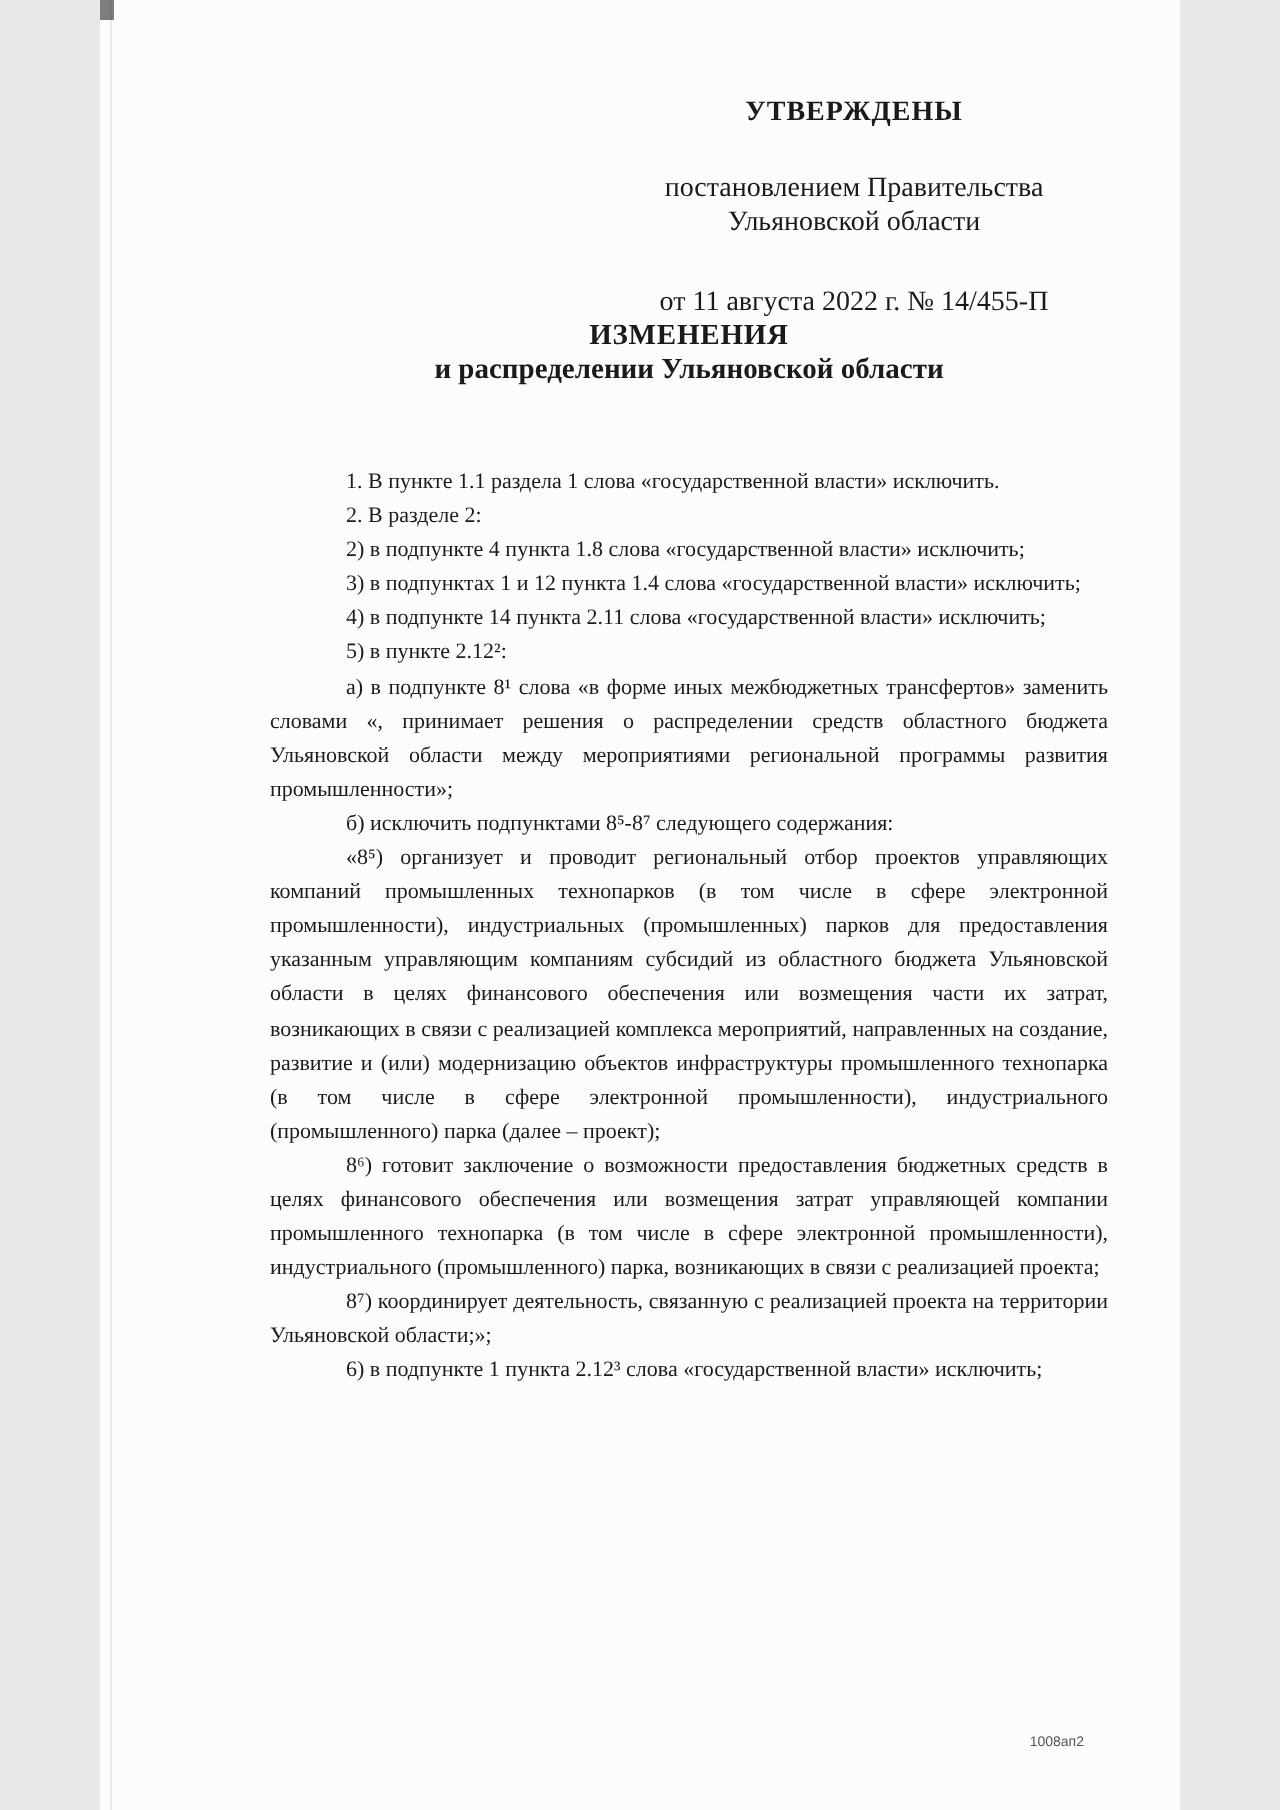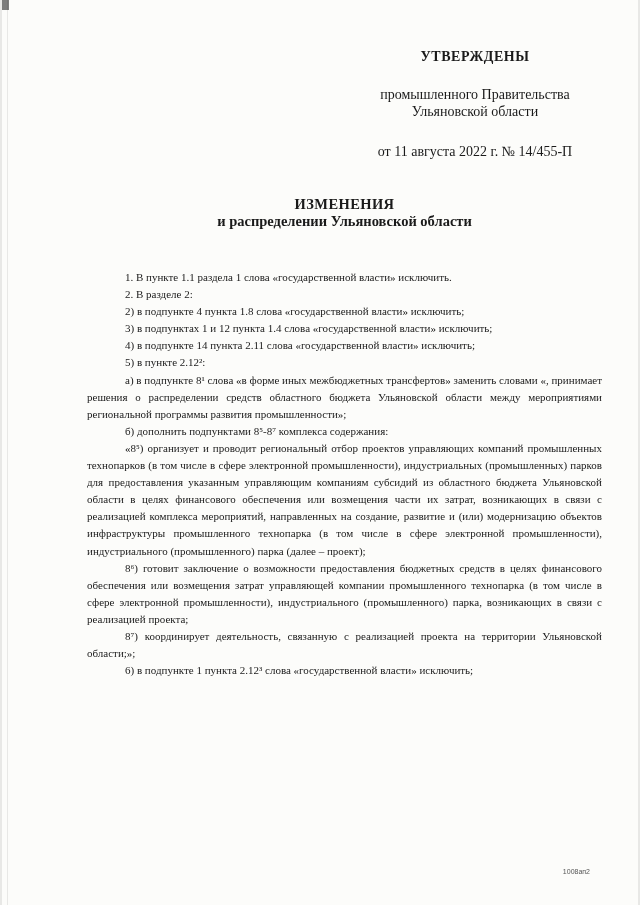--- a/index.html
+++ b/index.html
@@ -3,21 +3,21 @@
 <meta charset="utf-8">
 <style>
   html, body {
     margin: 0;
     padding: 0;
     background: #e8e8e6;
     font-family: "Liberation Serif", "DejaVu Serif", serif;
   }
   .page {
     position: relative;
-    width: 636px;
+    width: 540px;
     height: 905px;
     margin: 0 auto;
     background: #fcfcfa;
     color: #1a1a1a;
     overflow: hidden;
     box-sizing: border-box;
     padding: 48px 36px 20px 85px;
   }
   
   .edge-line {
@@ -47,21 +47,20 @@
     margin-bottom: 21px;
   }
   .res-line { white-space: nowrap; }
   .date-line {
     font-weight: normal;
     margin-top: 23px;
     white-space: nowrap;
   }
 
   .doc-title {
-    margin-top: 36px;
     text-align: center;
     font-size: 14.5px;
     line-height: 17px;
     font-weight: bold;
   }
   .doc-title .t1 { letter-spacing: 0.4px; }
 
   .doc-body {
     margin-top: 39px;
     font-size: 11px;
@@ -84,39 +83,39 @@
 </style>
 </head>
 <body>
 
 <div class="page">
   <div class="edge-line"></div>
   <div class="corner-speck"></div>
 
   <div class="approval-header">
     <div class="approved-label">УТВЕРЖДЕНЫ</div>
-    <div class="res-line">промышленного Правительства</div>
+    <div class="res-line">постановлением Правительства</div>
     <div class="res-line">Ульяновской области</div>
     <div class="date-line">от 11 августа 2022 г. № 14/455-П</div>
   </div>
 
   <div class="doc-title">
     <div class="t1">ИЗМЕНЕНИЯ</div>
     <div>и распределении Ульяновской области</div>
   </div>
 
   <div class="doc-body">
     <p>1. В пункте 1.1 раздела 1 слова «государственной власти» исключить.</p>
     <p>2. В разделе 2:</p>
     <p>2) в подпункте 4 пункта 1.8 слова «государственной власти» исключить;</p>
     <p>3) в подпунктах 1 и 12 пункта 1.4 слова «государственной власти» исключить;</p>
     <p>4) в подпункте 14 пункта 2.11 слова «государственной власти» исключить;</p>
     <p>5) в пункте 2.12²:</p>
     <p>а) в подпункте 8¹ слова «в форме иных межбюджетных трансфертов» заменить словами «, принимает решения о распределении средств областного бюджета Ульяновской области между мероприятиями региональной программы развития промышленности»;</p>
-    <p>б) дополнить подпунктами 8⁵-8⁷ комплекса содержания:</p>
+    <p>б) исключить подпунктами 8⁵-8⁷ следующего содержания:</p>
     <p>«8⁵) организует и проводит региональный отбор проектов управляющих компаний промышленных технопарков (в том числе в сфере электронной промышленности), индустриальных (промышленных) парков для предоставления указанным управляющим компаниям субсидий из областного бюджета Ульяновской области в целях финансового обеспечения или возмещения части их затрат, возникающих в связи с реализацией комплекса мероприятий, направленных на создание, развитие и (или) модернизацию объектов инфраструктуры промышленного технопарка (в том числе в сфере электронной промышленности), индустриального (промышленного) парка (далее – проект);</p>
     <p>8⁶) готовит заключение о возможности предоставления бюджетных средств в целях финансового обеспечения или возмещения затрат управляющей компании промышленного технопарка (в том числе в сфере электронной промышленности), индустриального (промышленного) парка, возникающих в связи с реализацией проекта;</p>
     <p>8⁷) координирует деятельность, связанную с реализацией проекта на территории Ульяновской области;»;</p>
     <p>6) в подпункте 1 пункта 2.12³ слова «государственной власти» исключить;</p>
   </div>
 
   <div class="footer-code">1008ап2</div>
 </div>
 
 </body></html>

